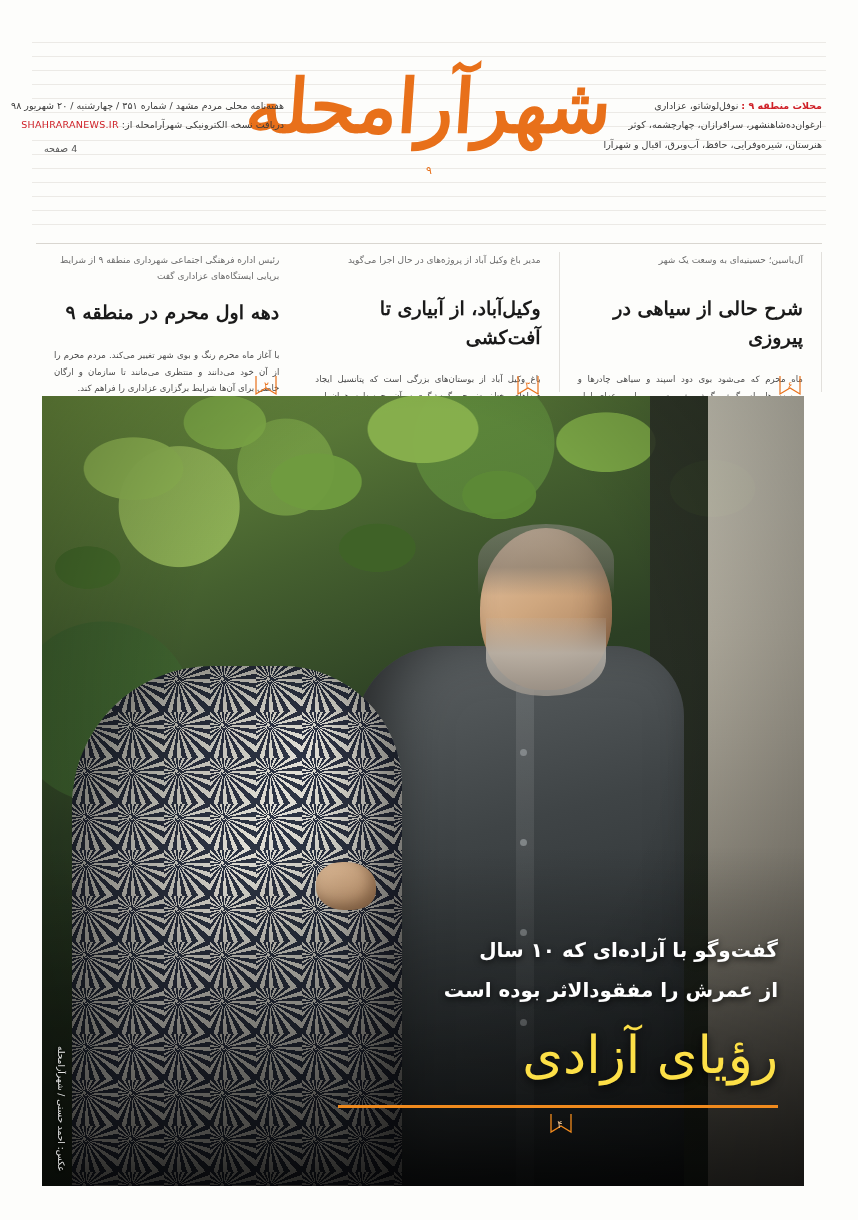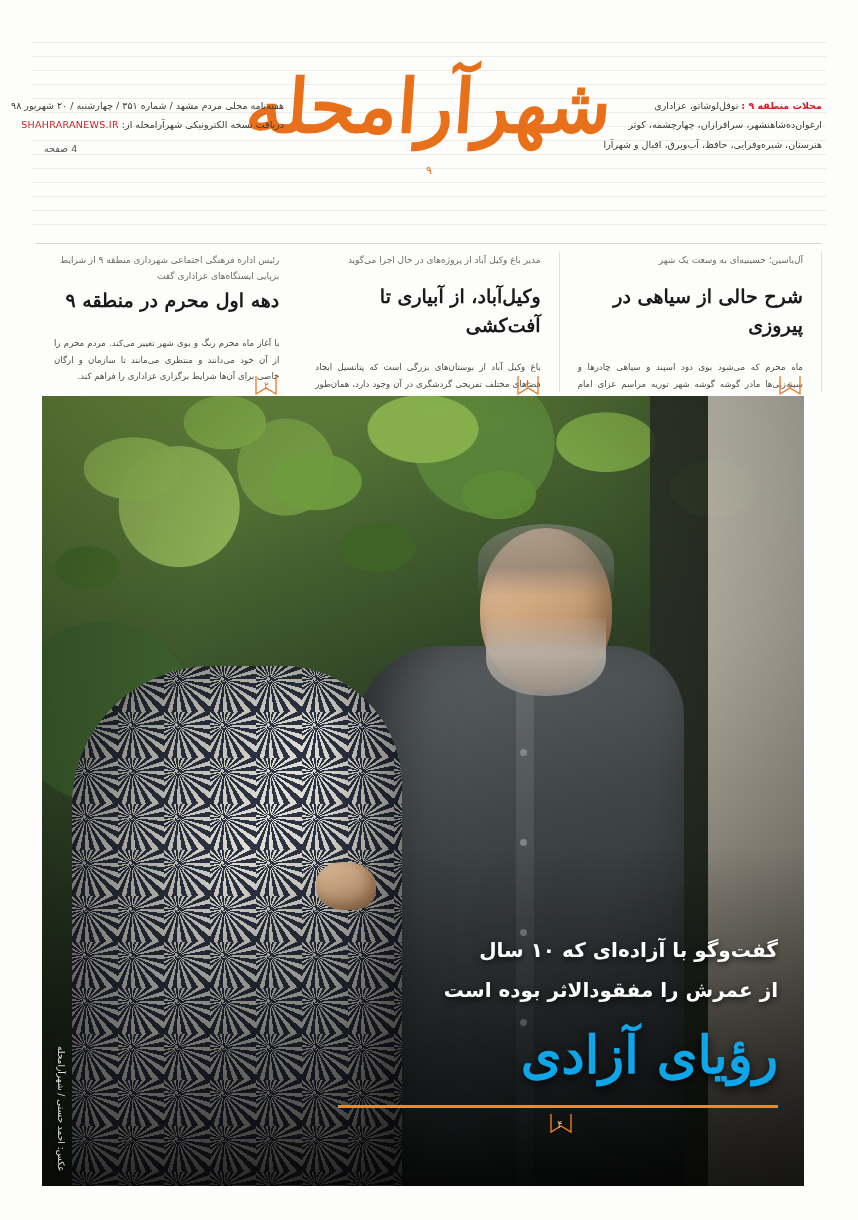--- a/index.html
+++ b/index.html
@@ -110,21 +110,21 @@
     padding: 0 18px;
     position: relative;
     direction: rtl;
     text-align: right;
   }
   .teaser + .teaser { border-right: 1px solid #e2e0dc; }
   .teaser .over {
     font-size: 9px;
     color: #6b6b6b;
     line-height: 1.8;
-    margin-bottom: 2px;
+    margin-bottom: 14px;
     min-height: 28px;
   }
   .teaser h2 {
     font-family: "DejaVu Serif", "Liberation Serif", serif;
     font-size: 19px;
     font-weight: 700;
     color: #1a1a1a;
     line-height: 1.5;
     margin-bottom: 9px;
     letter-spacing: -.3px;
@@ -310,22 +310,22 @@
   }
   .cover-head .k1, .cover-head .k2 {
     font-size: 20px;
     line-height: 2;
     font-weight: 700;
     letter-spacing: -.2px;
   }
   .cover-title {
     font-family: "DejaVu Serif", "Liberation Serif", serif;
     font-size: 52px;
-    font-weight: 700;
-    color: #0ea5e9;
+    font-weight: 400;
+    color: #fde047;
     line-height: 1.35;
     margin-top: 10px;
     letter-spacing: -1px;
     text-shadow: 0 3px 10px rgba(0,0,0,.8);
   }
   .rule-orange {
     position: absolute;
     right: 26px;
     bottom: 78px;
     width: 440px;

